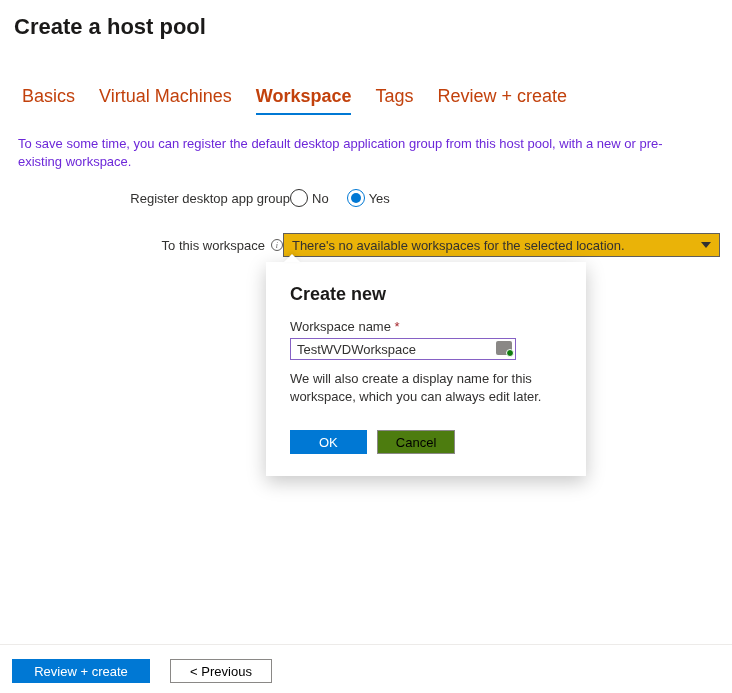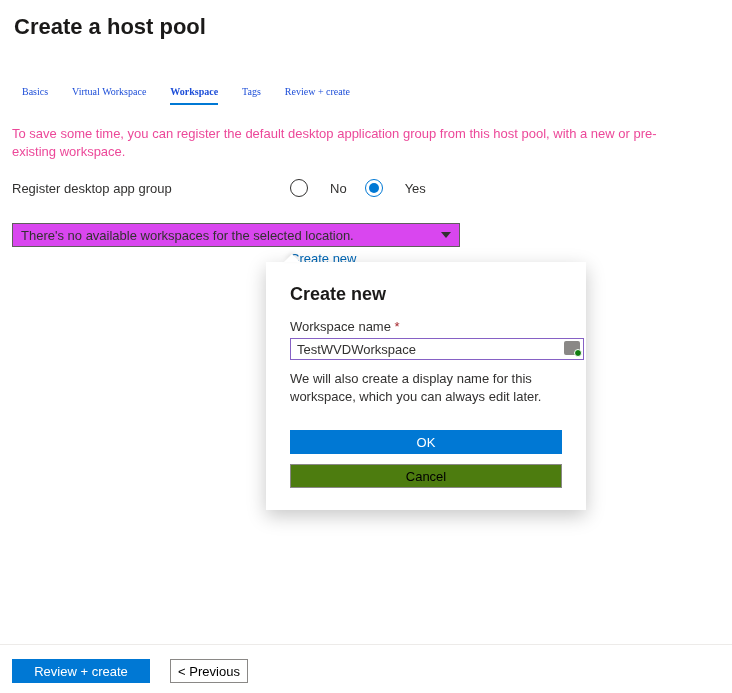--- a/index.html
+++ b/index.html
@@ -19,85 +19,86 @@
       color: #1b1a19;
       padding: 14px 0 0 14px;
     }
     .tabs {
       display: flex;
       gap: 24px;
       padding: 46px 0 0 22px;
       border-bottom: none;
     }
     .tab {
-      font-size: 10px;
-      color: #1d4ed8;
+      font-size: 18px;
+      color: #c2410c;
       padding-bottom: 6px;
       cursor: pointer;
       border-bottom: 2px solid transparent;
-      font-family: Liberation Serif, serif;
     }
     .tab.active {
       font-weight: 600;
       border-bottom: 2px solid #0078d4;
     }
     .intro {
       padding: 20px 14px 0 12px;
       font-size: 13px;
       line-height: 1.4;
-      color: #ec4899;
+      color: #6d28d9;
       max-width: 710px;
+      margin-left: 6px;
     }
     .form-row {
       display: flex;
       align-items: center;
       padding: 18px 12px 0 12px;
     }
     .form-label {
       width: 278px;
       font-size: 13px;
       display: flex;
       align-items: center;
       gap: 6px;
+      justify-content: flex-end;
     }
     .info-icon {
       width: 12px; height: 12px;
       border: 1px solid #605e5c;
       border-radius: 50%;
       display: inline-flex;
       align-items: center;
       justify-content: center;
       font-size: 8px;
       color: #605e5c;
       font-style: italic;
       font-family: serif;
     }
     .radio-group { display: flex; gap: 18px; align-items: center; }
-    .radio-option { display: flex; align-items: center; gap: 22px; cursor: pointer; }
+    .radio-option { display: flex; align-items: center; gap: 4px; cursor: pointer; }
     .radio-outer {
       width: 18px; height: 18px; border-radius: 50%;
       border: 1px solid #323130;
       display: flex; align-items: center; justify-content: center;
     }
     .radio-outer.selected { border: 1px solid #0078d4; }
     .radio-inner {
       width: 10px; height: 10px; border-radius: 50%;
       background: #0078d4;
     }
     .dropdown {
       width: 448px;
       height: 24px;
       border: 1px solid #605e5c;
       display: flex;
       align-items: center;
       justify-content: space-between;
       padding: 0 8px;
       font-size: 13px;
       color: #323130;
-      background: #d946ef;
+      background: #eab308;
       cursor: pointer;
     }
     .chevron-down {
       width: 10px; height: 6px; position: relative;
     }
     .chevron-down::before {
       content:""; position:absolute; left:0; top:0;
       border-left:5px solid transparent;
       border-right:5px solid transparent;
       border-top:6px solid #323130;
@@ -125,21 +126,21 @@
       width:0;height:0;
       border-left:8px solid transparent;
       border-right:8px solid transparent;
       border-bottom:8px solid #fff;
       filter: drop-shadow(0 -2px 2px rgba(0,0,0,0.1));
     }
     .callout-title { font-size: 18px; font-weight: 600; color:#1b1a19; margin-bottom: 14px; }
     .callout-label { font-size: 13px; margin-bottom: 4px; }
     .required { color: #a4262c; }
     .text-input {
-      width: 294px;
+      width: 226px;
       height: 22px;
       border: 1px solid #8661c5;
       padding: 1px 24px 1px 6px;
       font-size: 13px;
       color: #323130;
       outline: none;
       position: relative;
     }
     .input-wrap { position: relative; display: inline-block; }
     .lastpass-ish {
@@ -153,21 +154,21 @@
       width:6px;height:6px;border-radius:50%;background:#107c10;
       border:1px solid #fff;
     }
     .help-text {
       font-size: 13px;
       color: #323130;
       margin-top: 10px;
       line-height: 1.4;
       max-width: 270px;
     }
-    .callout-buttons { display:flex; gap:10px; margin-top: 24px; flex-direction: column;}
+    .callout-buttons { display:flex; gap:10px; margin-top: 24px;}
     .btn {
       height: 24px;
       font-size: 13px;
       padding: 8px 18px;
       border: 1px solid #8a8886;
       background: #4d7c0f;
       cursor: pointer;
       display:flex;align-items:center;justify-content:center;
     }
     .btn.primary {
@@ -190,31 +191,31 @@
       font-size: 13px;
       border: 1px solid #8a8886;
       background: #fff;
       cursor: pointer;
       display:flex;align-items:center;justify-content:center;
     }
     .footer-btn.primary {
       background: #0078d4; color:#fff; border-color:#0078d4;
       width: 138px;
     }
-    .footer-btn.prev { width: 78px; }
+    .footer-btn.prev { width: 102px; }
     .footer-btn.next { width: 116px; }
   </style>
 </head>
 <body>
 
 <h1 class="page-title">Create a host pool</h1>
 
 <div class="tabs">
   <div class="tab">Basics</div>
-  <div class="tab">Virtual Workspace</div>
+  <div class="tab">Virtual Machines</div>
   <div class="tab active">Workspace</div>
   <div class="tab">Tags</div>
   <div class="tab">Review + create</div>
 </div>
 
 <p class="intro">To save some time, you can register the default desktop application group from this host pool, with a new or pre-existing workspace.</p>
 
 <div class="form-row">
   <div class="form-label">
     <span>Register desktop app group</span>
@@ -227,20 +228,24 @@
     <div class="radio-option">
       <span class="radio-outer selected">
         <span class="radio-inner"></span>
       </span>
       <span>Yes</span>
     </div>
   </div>
 </div>
 
 <div class="form-row" style="padding-top:26px;">
+  <div class="form-label">
+    <span>To this workspace</span>
+    <span class="info-icon">i</span>
+  </div>
   <div class="dropdown">
     <span>There's no available workspaces for the selected location.</span>
     <span class="chevron-down"></span>
   </div>
 </div>
 
 <div class="create-link">Create new</div>
 
 <div class="callout">
   <div class="callout-title">Create new</div>

